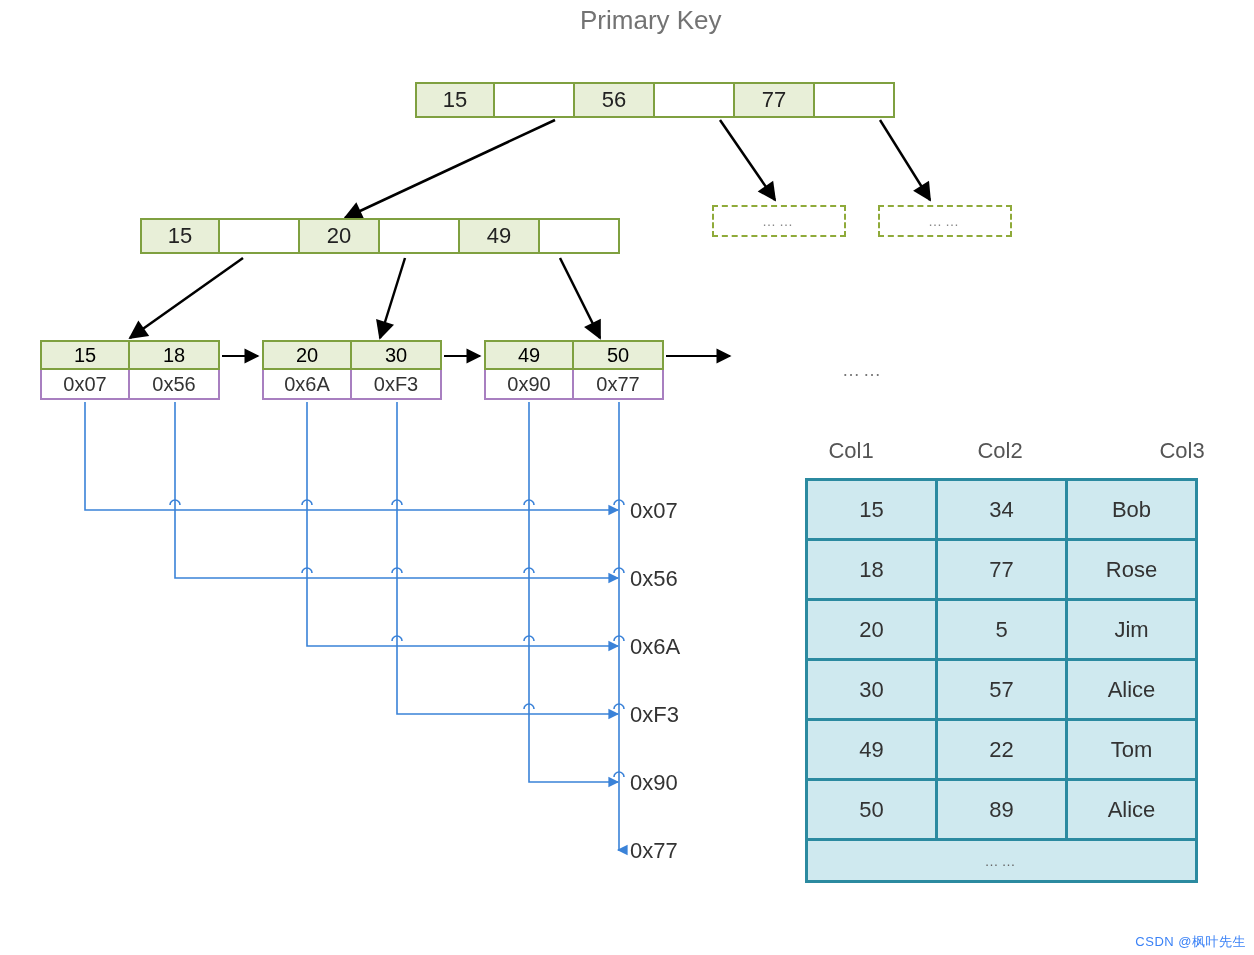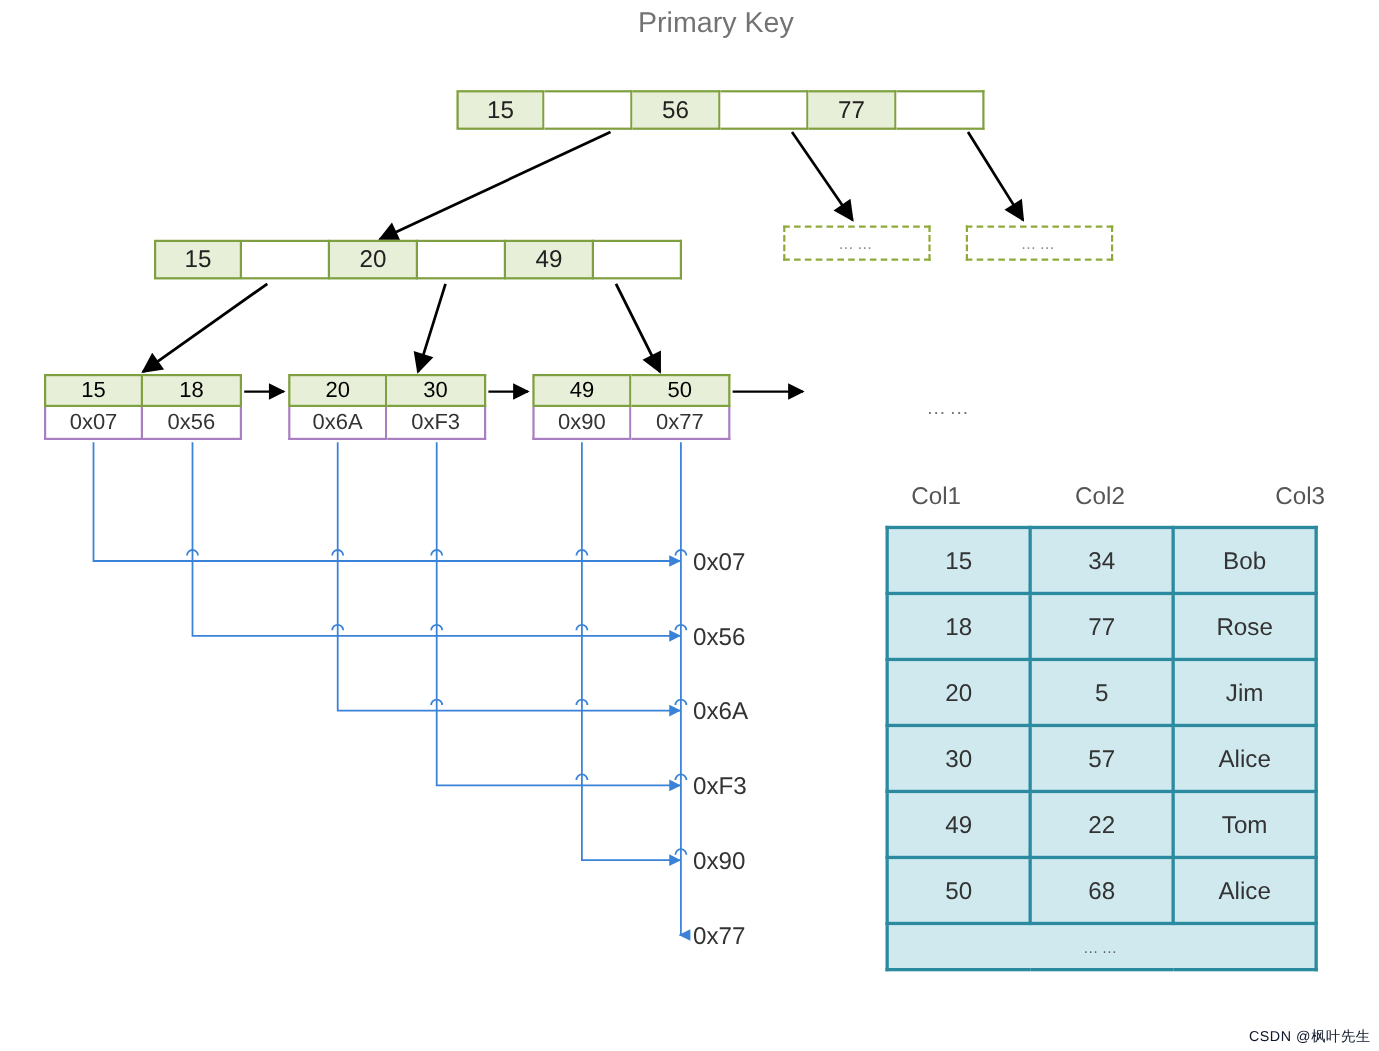--- a/index.html
+++ b/index.html
@@ -120,21 +120,21 @@
     font-size: 14px;
     letter-spacing: 3px;
     color: #666;
   }
 
   .watermark {
     position: absolute;
     right: 8px;
     bottom: 4px;
     font-size: 13px;
-    color: #0f172a;
+    color: #3b82f6;
     letter-spacing: 0.5px;
     text-align: right;
   }
 </style>
 </head>
 <body>
 
 <svg width="1254" height="955">
   <defs>
     <marker id="arrow" viewBox="0 0 12 12" refX="10" refY="6" markerWidth="9" markerHeight="9" orient="auto">
@@ -272,21 +272,21 @@
     <td>57</td>
     <td>Alice</td>
   </tr>
   <tr>
     <td>49</td>
     <td>22</td>
     <td>Tom</td>
   </tr>
   <tr>
     <td>50</td>
-    <td>68</td>
+    <td>89</td>
     <td>Alice</td>
   </tr>
   <tr class="last">
     <td colspan="3">……</td>
   </tr>
 </tbody>
   </table>
 
 <div class="watermark">CSDN @枫叶先生</div>
 

